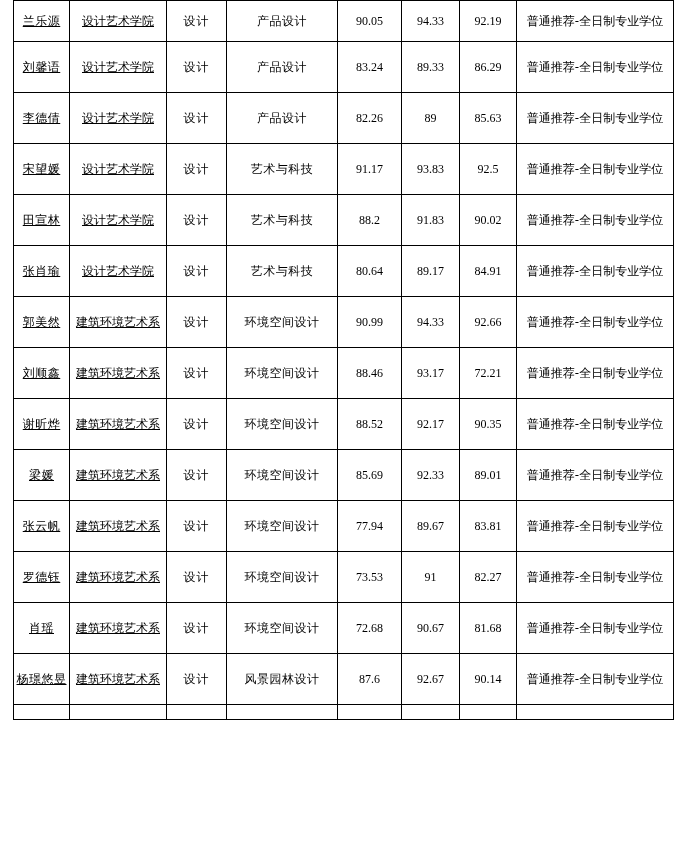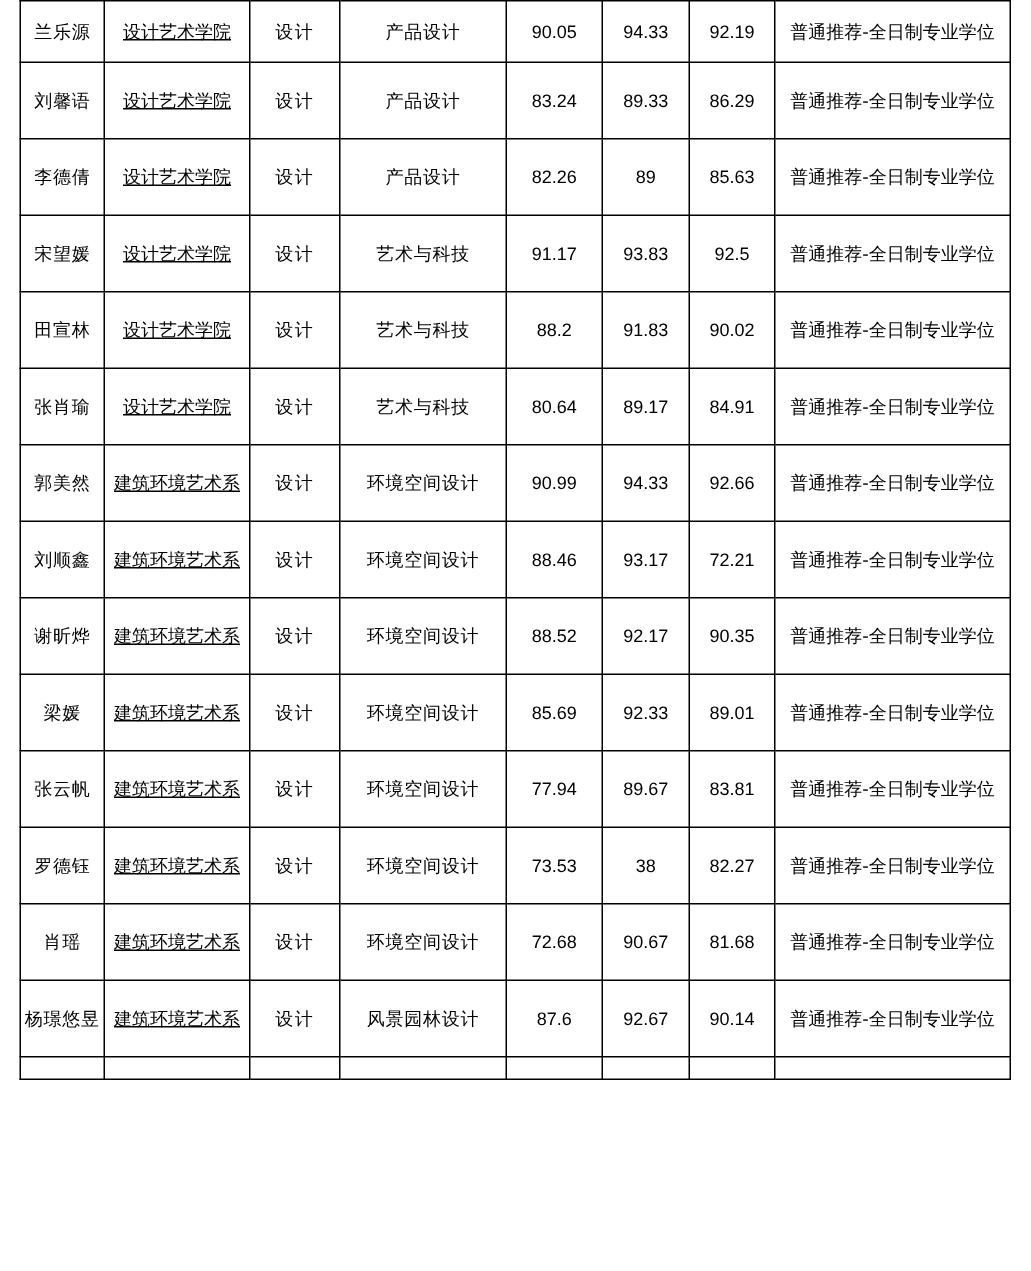--- a/index.html
+++ b/index.html
@@ -41,25 +41,25 @@
   
   col.c-name   { width: 56px; }
   col.c-dept   { width: 97px; }
   col.c-cat    { width: 60px; }
   col.c-major  { width: 111px; }
   col.c-s1     { width: 64px; }
   col.c-s2     { width: 58px; }
   col.c-s3     { width: 57px; }
   col.c-remark { width: 157px; }
 
-  td.name   { font-size: 12.5px; letter-spacing: 0.5px; }
+  td.name   { font-size: 12.5px; letter-spacing: 0.5px; text-decoration: underline; }
   td.dept   { font-size: 11.5px; letter-spacing: 0px; text-decoration: underline; }
   td.cat    { font-size: 12.5px; letter-spacing: 1px; }
   td.major  { font-size: 12.5px; letter-spacing: 0.5px; }
-  td.score  { font-size: 12px; font-family: Liberation Sans, sans-serif; }
+  td.score  { font-size: 12px; font-family: Liberation Serif, serif; }
   td.remark { font-size: 11px; letter-spacing: 0px; margin-left: 40px; }
 
   
   tr.first td { height: 40px; }
   
   tr.partial td { height: 14px; }
 </style>
 </head>
 <body>
 
@@ -185,21 +185,21 @@
         <td class="score">89.67</td>
         <td class="score">83.81</td>
         <td class="remark">普通推荐-全日制专业学位</td>
       </tr>
       <tr>
         <td class="name">罗德钰</td>
         <td class="dept">建筑环境艺术系</td>
         <td class="cat">设计</td>
         <td class="major">环境空间设计</td>
         <td class="score">73.53</td>
-        <td class="score">38</td>
+        <td class="score">91</td>
         <td class="score">82.27</td>
         <td class="remark">普通推荐-全日制专业学位</td>
       </tr>
       <tr>
         <td class="name">肖瑶</td>
         <td class="dept">建筑环境艺术系</td>
         <td class="cat">设计</td>
         <td class="major">环境空间设计</td>
         <td class="score">72.68</td>
         <td class="score">90.67</td>

